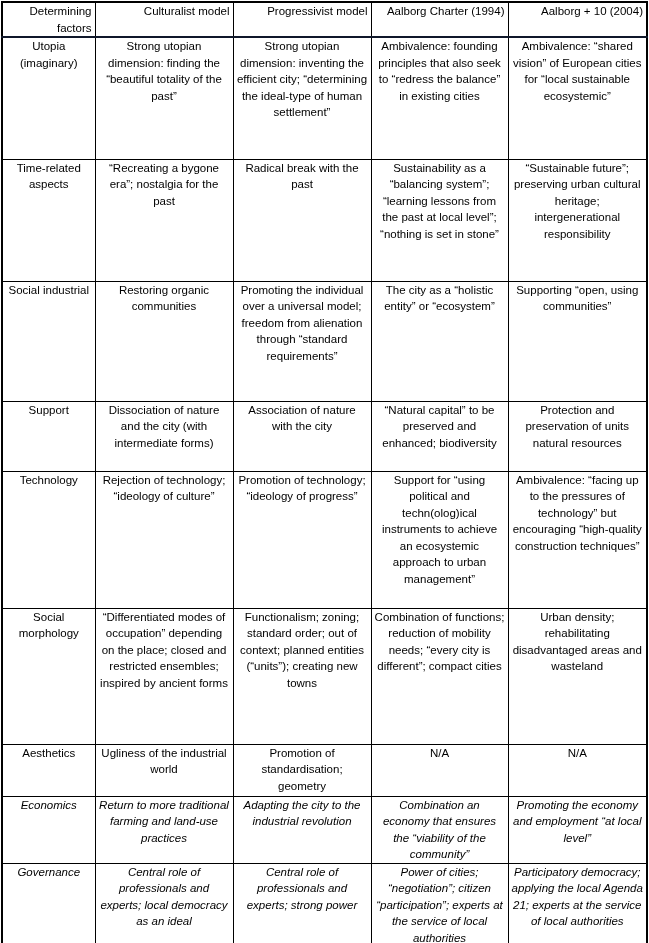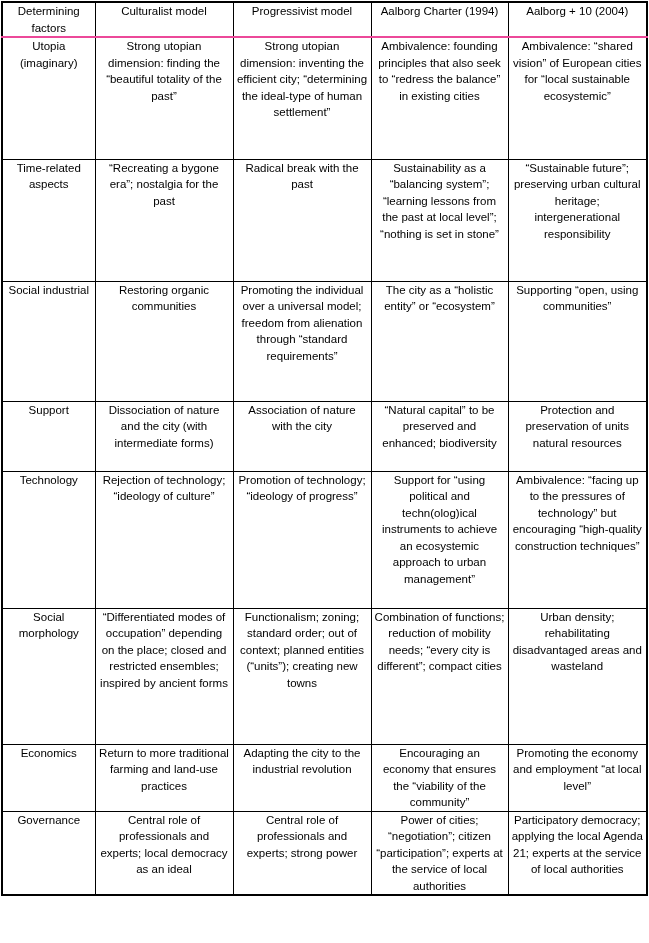--- a/index.html
+++ b/index.html
@@ -22,22 +22,22 @@
   }
   th, td {
     border: 1px solid #000000;
     vertical-align: top;
     text-align: center;
     padding: 0 3px;
     font-weight: normal;
     box-sizing: border-box;
     word-wrap: break-word;
   }
-  thead th { border-bottom: 2px solid #ec4899; }
-  tr.italic-row td { }
+  thead th { border-bottom: 2px solid #0f172a; text-align: right; }
+  tr.italic-row td { font-style: italic; }
 </style>
 </head>
 <body>
 
 <div class="page">
   <table class="compare">
     <colgroup>
       <col style="width:93px">
       <col style="width:138px">
       <col style="width:138px">
@@ -89,25 +89,32 @@
         <td>Support for “using political and techn(olog)ical instruments to achieve an ecosystemic approach to urban management”</td>
         <td>Ambivalence: “facing up to the pressures of technology” but encouraging “high-quality construction techniques”</td>
       </tr>
       <tr style="height:136px">
         <td>Social morphology</td>
         <td>“Differentiated modes of occupation” depending on the place; closed and restricted ensembles; inspired by ancient forms</td>
         <td>Functionalism; zoning; standard order; out of context; planned entities (“units”); creating new towns</td>
         <td>Combination of functions; reduction of mobility needs; “every city is different”; compact cities</td>
         <td>Urban density; rehabilitating disadvantaged areas and wasteland</td>
       </tr>
+      <tr style="height:52px">
+        <td>Aesthetics</td>
+        <td>Ugliness of the industrial world</td>
+        <td>Promotion of standardisation; geometry</td>
+        <td>N/A</td>
+        <td>N/A</td>
+      </tr>
       <tr class="italic-row" style="height:66px">
         <td>Economics</td>
         <td>Return to more traditional farming and land-use practices</td>
         <td>Adapting the city to the industrial revolution</td>
-        <td>Encouraging an economy that ensures the “viability of the community”</td>
+        <td>Combination an economy that ensures the “viability of the community”</td>
         <td>Promoting the economy and employment “at local level”</td>
       </tr>
       <tr class="italic-row" style="height:83px">
         <td>Governance</td>
         <td>Central role of professionals and experts; local democracy as an ideal</td>
         <td>Central role of professionals and experts; strong power</td>
         <td>Power of cities; “negotiation”; citizen “participation”; experts at the service of local authorities</td>
         <td>Participatory democracy; applying the local Agenda 21; experts at the service of local authorities</td>
       </tr>
     </tbody>

